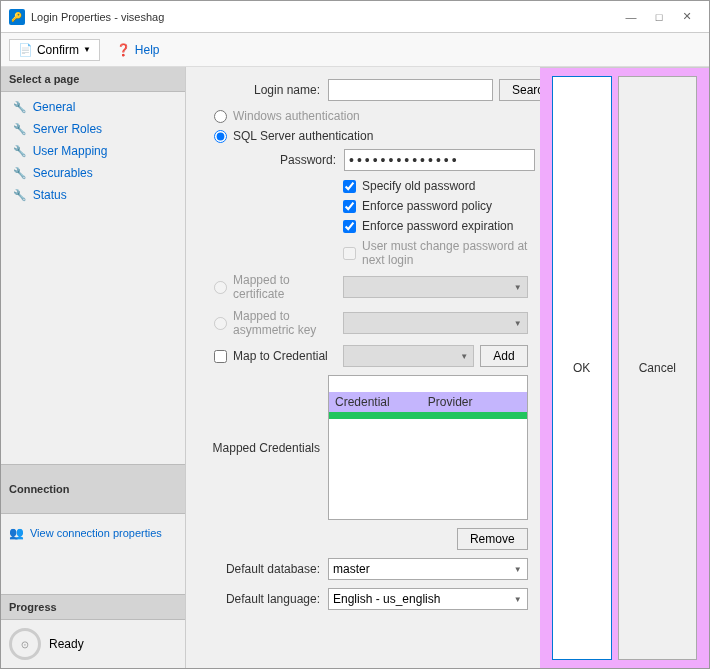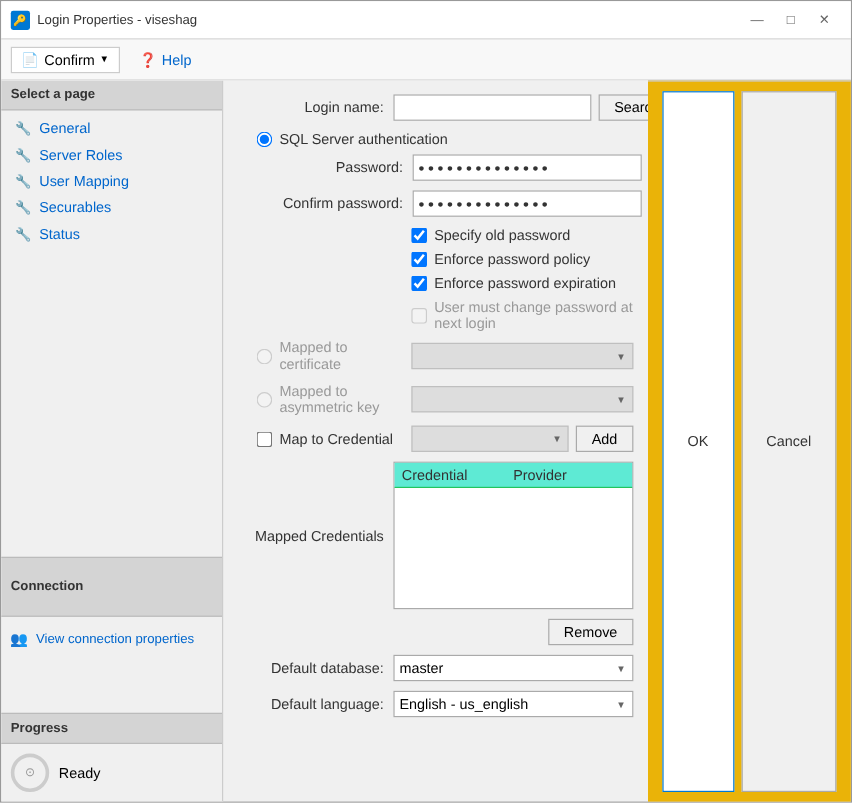--- a/index.html
+++ b/index.html
@@ -56,32 +56,32 @@
     .checkbox-label { font-size: 12px; color: #333; }
     .checkbox-label.disabled { color: #999; }
     
     .select-row { display: flex; align-items: center; margin-bottom: 8px; }
     .add-btn { margin-left: 6px; padding: 3px 12px; border: 1px solid #aaa; background: #f0f0f0; cursor: pointer; font-size: 12px; height: 22px; flex-shrink: 0; }
     
     .mapped-credentials { margin-bottom: 8px; }
     .mc-label-row { display: flex; align-items: center; }
     .mc-label { width: 130px; text-align: right; padding-right: 8px; font-size: 12px; color: #333; flex-shrink: 0; }
     .mc-table { flex: 1; border: 1px solid #aaa; background: #fff; min-height: 120px; }
-    .mc-table-header { display: flex; background: #5eead4; border-bottom: 1px solid #22c55e; padding: 3px 6px; }
+    .mc-table-header { display: flex; background: #c4b5fd; border-bottom: 7px solid #22c55e; padding: 3px 6px; margin-top: 16px; }
     .mc-col { flex: 1; font-size: 12px; color: #333; }
     .mc-body { min-height: 100px; }
     
     .remove-btn-row { display: flex; justify-content: flex-end; margin-bottom: 8px; padding-left: 145px; }
     .remove-btn { padding: 3px 12px; border: 1px solid #aaa; background: #f0f0f0; cursor: pointer; font-size: 12px; }
     
     .dropdown-select { flex: 1; height: 22px; border: 1px solid #aaa; background: #fff; padding: 2px 4px; font-size: 12px; cursor: pointer; appearance: none; -webkit-appearance: none; position: relative; }
     .select-wrapper { flex: 1; position: relative; display: flex; align-items: center; }
     .select-wrapper::after { content: '▼'; position: absolute; right: 6px; font-size: 8px; color: #666; pointer-events: none; }
     
-    .bottom-buttons { border-top: 1px solid #ccc; padding: 8px 12px; display: flex; justify-content: flex-end; gap: 6px; background: #eab308; }
+    .bottom-buttons { border-top: 1px solid #ccc; padding: 8px 12px; display: flex; justify-content: flex-end; gap: 6px; background: #f0abfc; }
     .ok-btn { padding: 4px 20px; border: 1px solid #0078d4; background: #fff; color: #333; cursor: pointer; font-size: 12px; min-width: 60px; }
     .cancel-btn { padding: 4px 20px; border: 1px solid #aaa; background: #f0f0f0; color: #333; cursor: pointer; font-size: 12px; min-width: 60px; }
 
     .password-dots { letter-spacing: 2px; font-size: 14px; color: #333; }
   </style>
 </head>
 <body>
 
 <div class="window">
 
@@ -153,35 +153,35 @@
 
     <div style="flex:1; display:flex; flex-direction:row; overflow:hidden;">
       <div class="right-panel">
 
         <div class="form-row">
           <label class="form-label">Login name:</label>
           <input type="text" class="form-input" style="flex: 1 1 0%;">
           <button class="search-btn">Search...</button>
         </div>
 
+        <div class="radio-row">
+          <input type="radio" name="authtype" class="radio-input" style="">
+          <span class="radio-label">Windows authentication</span>
+        </div>
 
         <div class="radio-row">
           <input type="radio" name="authtype" class="radio-input" checked="" style="">
           <span class="radio-label active">SQL Server authentication</span>
         </div>
 
         <div class="form-row" style="margin-left:16px;">
           <label class="form-label">Password:</label>
           <input type="password" class="form-input password-dots" value="••••••••••••••" style="flex: 1 1 0%; letter-spacing: 3px;">
         </div>
 
-        <div class="form-row" style="margin-left:16px;">
-          <label class="form-label">Confirm password:</label>
-          <input type="password" class="form-input password-dots" value="••••••••••••••" style="flex: 1 1 0%; letter-spacing: 3px;">
-        </div>
 
         <div class="checkbox-row checkbox-indent">
           <input type="checkbox" class="checkbox-input" checked="" style="">
           <span class="checkbox-label">Specify old password</span>
         </div>
 
 
         <div class="checkbox-row checkbox-indent">
           <input type="checkbox" class="checkbox-input" checked="" style="">
           <span class="checkbox-label">Enforce password policy</span>

